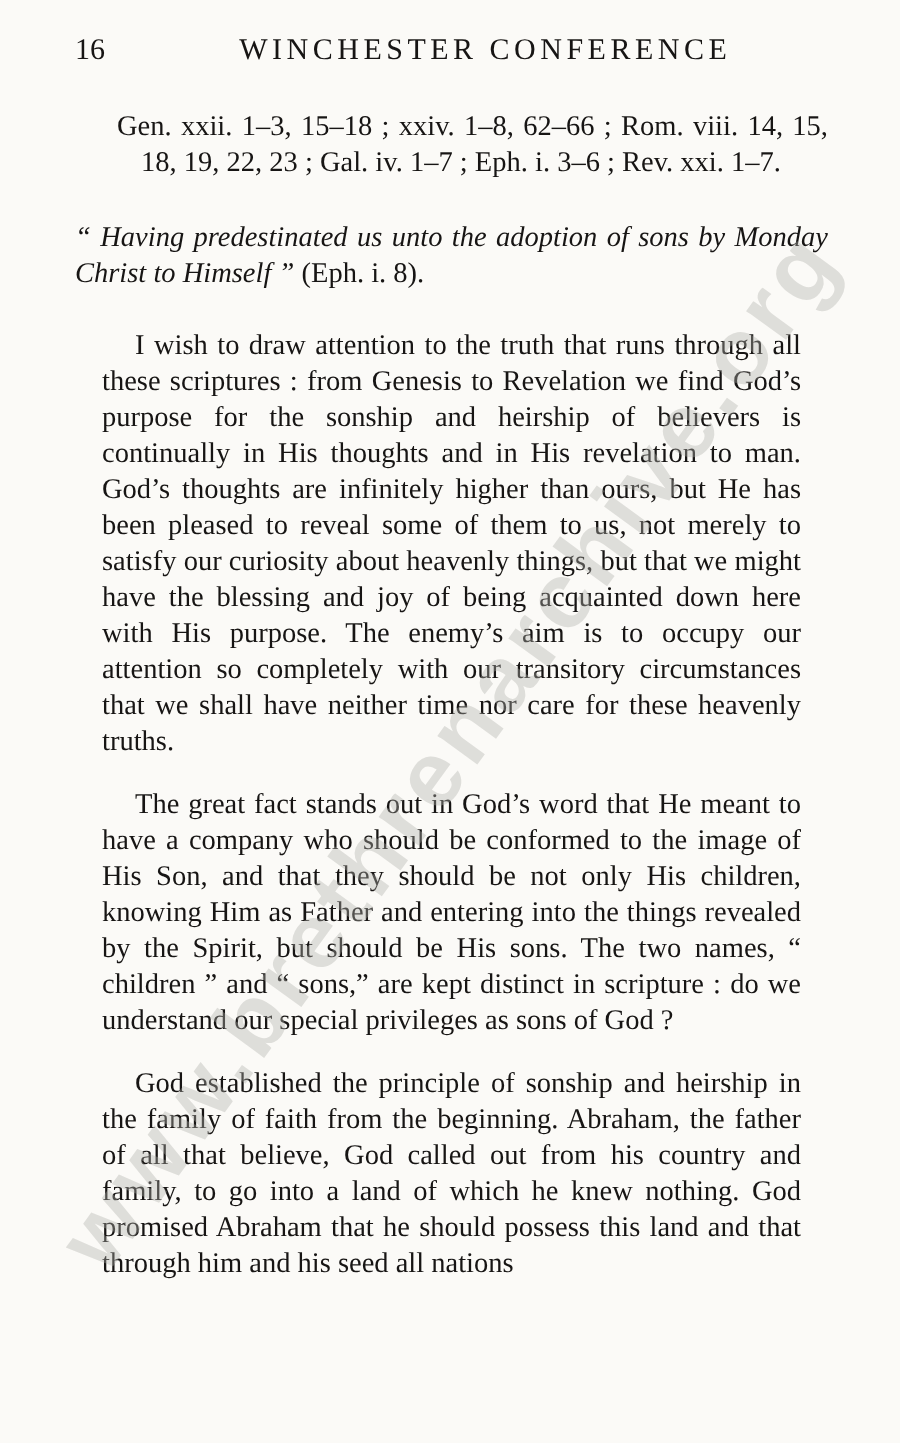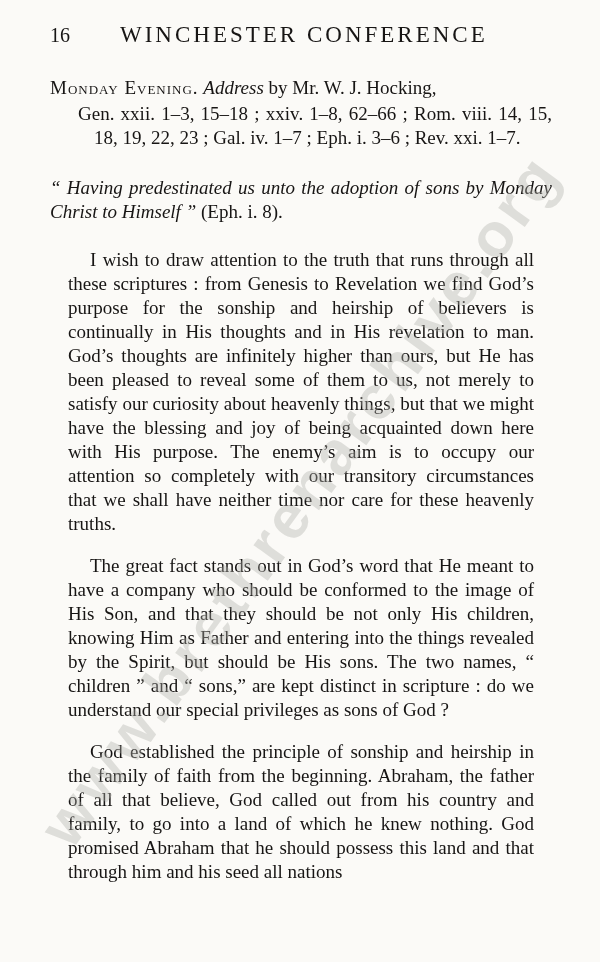--- a/index.html
+++ b/index.html
@@ -30,29 +30,30 @@
     letter-spacing: 4px;
     color: rgba(175, 175, 172, 0.38);
     white-space: nowrap;
     pointer-events: none;
     user-select: none;
   }
   .page-header {
     display: flex;
     align-items: baseline;
     margin-bottom: 28px;
+    gap: 15px;
   }
   .page-number {
     font-size: 20px;
     width: 70px;
   }
   .header-title {
     flex: 1;
-    text-align: left;
-    font-size: 23px;
+    text-align: center;
+    font-size: 20px;
     letter-spacing: 3px;
     padding-right: 40px;
   }
   .body-text {
     font-size: 19px;
     line-height: 24px;
   }
   .meeting-block {
     margin-bottom: 14px;
   }
@@ -94,25 +95,20 @@
   <div class="watermark">www.brethrenarchive.org</div>
 
   <div class="page-header">
     <span class="page-number">16</span>
     <span class="header-title">WINCHESTER  CONFERENCE</span>
   </div>
 
   <div class="body-text">
 
     <div class="meeting-block">
-      <div class="meeting-line1">
-        <span class="smallcaps">Monday Evening.</span>
-        <span> </span>
-        <span class="italic">Address</span><span> by Mr. W. J. Hocking,</span>
-      </div>
       <div class="scripture-block">Gen. xxii. 1–3, 15–18 ;  xxiv. 1–8, 62–66 ;  Rom. viii. 14, 15, 18, 19, 22, 23 ;  Gal. iv. 1–7 ;  Eph. i. 3–6 ;  Rev. xxi.  1–7.</div>
     </div>
 
     <div class="epigraph">
       <span class="quote-text">“ Having predestinated us unto the adoption of sons by Monday Christ to Himself ”</span><span> (Eph. i. 8).</span>
     </div>
 
     <p class="paragraph">I wish to draw attention to the truth that runs through all these scriptures :  from Genesis to Revelation we find God’s purpose for the sonship and heirship of believers is continually in His thoughts and in His revelation to man.  God’s thoughts are infinitely higher than ours, but He has been pleased to reveal some of them to us, not merely to satisfy our curiosity about heavenly things, but that we might have the blessing and joy of being acquainted down here with His purpose.  The enemy’s aim is to occupy our attention so completely with our transitory circumstances that we shall have neither time nor care for these heavenly truths.</p>
 
     <p class="paragraph">The great fact stands out in God’s word that He meant to have a company who should be conformed to the image of His Son, and that they should be not only His children, knowing Him as Father and entering into the things revealed by the Spirit, but should be His sons. The two names, “ children ” and “ sons,” are kept distinct in scripture :  do we understand our special privileges as sons of God ?</p>

